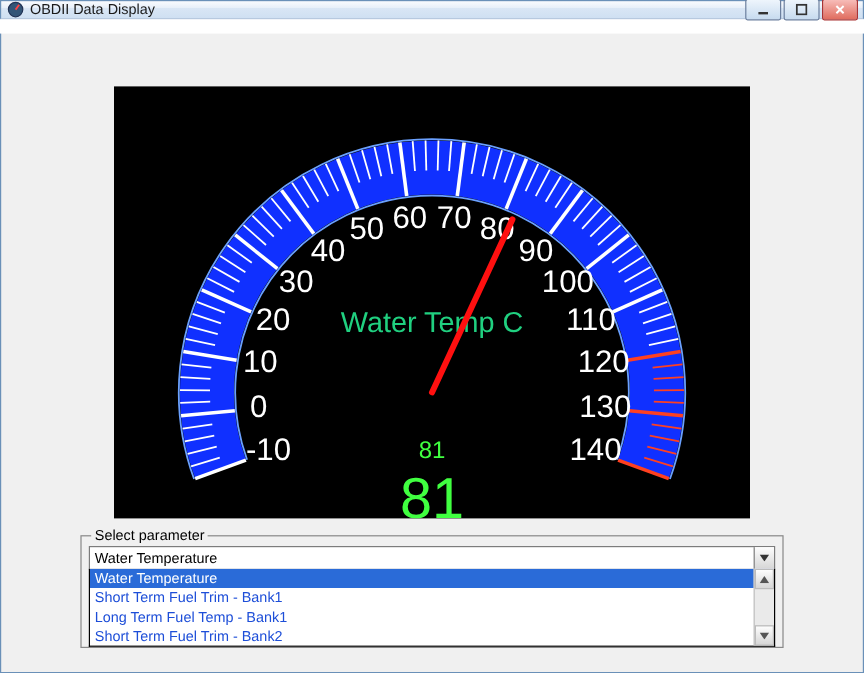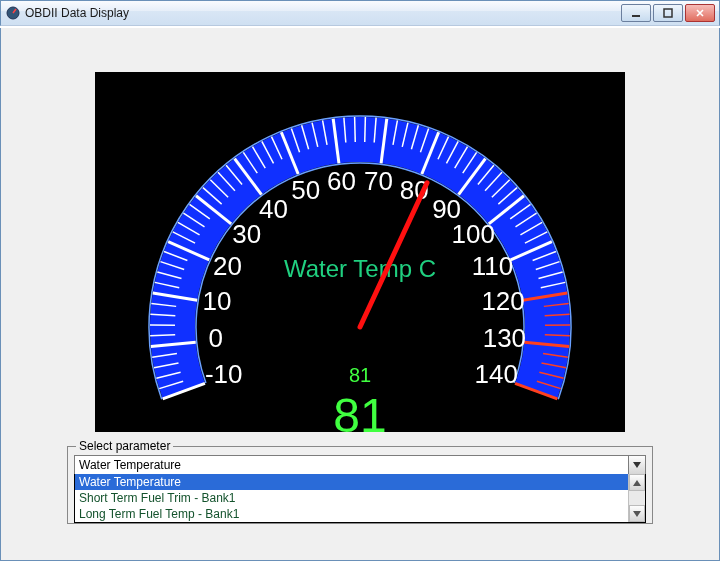--- a/index.html
+++ b/index.html
@@ -1,21 +1,21 @@
 <!DOCTYPE html>
 <html><head>
 <meta charset="utf-8">
 <style>
   * { box-sizing: border-box; }
   html, body { margin: 0; padding: 0; font-family: "Segoe UI", Tahoma, sans-serif; font-size: 12px; }
   body { background: #fff; width: 720px; height: 561px; overflow: hidden; }
 
   
   .titlebar {
-    height: 26px;
+    height: 16px;
     background: linear-gradient(to bottom, #f9fbfe 0%, #e7eff9 40%, #d9e6f5 41%, #cfe0f2 100%);
     border: 1px solid #6a90b8;
     border-bottom: 1px solid #b7c9df;
     display: flex; align-items: center;
     padding: 0 4px;
     position: relative;
   }
   .titlebar .title-icon { width: 16px; height: 16px; margin-right: 4px; display:inline-block; }
   .titlebar .title-text { font-size: 12px; color: #1a1a1a; flex: 1; }
   .win-buttons { display: flex; gap: 2px; }
@@ -37,21 +37,21 @@
   .gauge-panel svg { display:block; }
 
   
   .groupbox { position: relative; border:1px solid #888; margin: 7px 46px 0 46px; padding: 8px 6px 0 6px; }
   .groupbox .legend { position:absolute; top:-8px; left:8px; background:#f0f0f0; padding:0 3px; font-size:12px; }
   .combo { height:20px; border:1px solid #7c7c7c; background:#fff; display:flex; align-items:center; justify-content:space-between; padding:0 0 0 4px; cursor:pointer; }
   .combo span { font-size:12px; }
   .combo-btn { width:17px; height:18px; border-left:1px solid #7c7c7c; background:linear-gradient(#fdfdfd,#d6d6d6); display:flex;align-items:center;justify-content:center;}
   .dropdown { border:1px solid #000; border-top:none; background:#fff; margin: -1px 0 0 0; max-height:72px; overflow:hidden; position:relative;}
   .dropdown-inner { position:relative; }
-  .dropdown .item { height:16px; line-height:16px; padding:0 4px; font-size:12px; color:#14532d; white-space:nowrap; cursor:pointer;}
+  .dropdown .item { height:16px; line-height:16px; padding:0 4px; font-size:12px; color:#1d4ed8; white-space:nowrap; cursor:pointer;}
   .dropdown .item.sel { background:#2a6bd8; color:#fff; }
   .dropdown .scrollbar { position:absolute; right:0; top:0; bottom:0; width:17px; background:#eaeaea; border-left:1px solid #c0c0c0;}
   .dropdown .sb-track { position:absolute; top:17px; bottom:17px; left:0; right:0;}
   .dropdown .sb-arrow { position:absolute; left:0; right:0; height:17px; background:linear-gradient(#fdfdfd,#d6d6d6); display:flex;align-items:center;justify-content:center; border:1px solid #bbb;}
   .dropdown .sb-arrow.up{top:0;} .dropdown .sb-arrow.down{bottom:0;}
 </style>
 </head>
 <body>
 
 <div class="titlebar">
@@ -195,20 +195,21 @@
         <svg width="8" height="6" viewBox="0 0 8 6">
             <path d="M0 0 L8 0 L4 6 Z" fill="#333"></path>
           </svg>
       </div>
     </div>
     <div class="dropdown">
       <div class="dropdown-inner" id="dd-inner">
           <div class="item sel">Water Temperature</div>
           <div class="item">Short Term Fuel Trim - Bank1</div>
           <div class="item">Long Term Fuel Temp - Bank1</div>
+          <div class="item">Short Term Fuel Trim - Bank2</div>
         </div>
       <div class="scrollbar">
         <div class="sb-arrow up">
             <svg width="8" height="6" viewBox="0 0 8 6">
               <path d="M4 0 L8 6 L0 6 Z" fill="#555"></path>
             </svg>
           </div>
         <div class="sb-track"></div>
         <div class="sb-arrow down">
             <svg width="8" height="6" viewBox="0 0 8 6">

